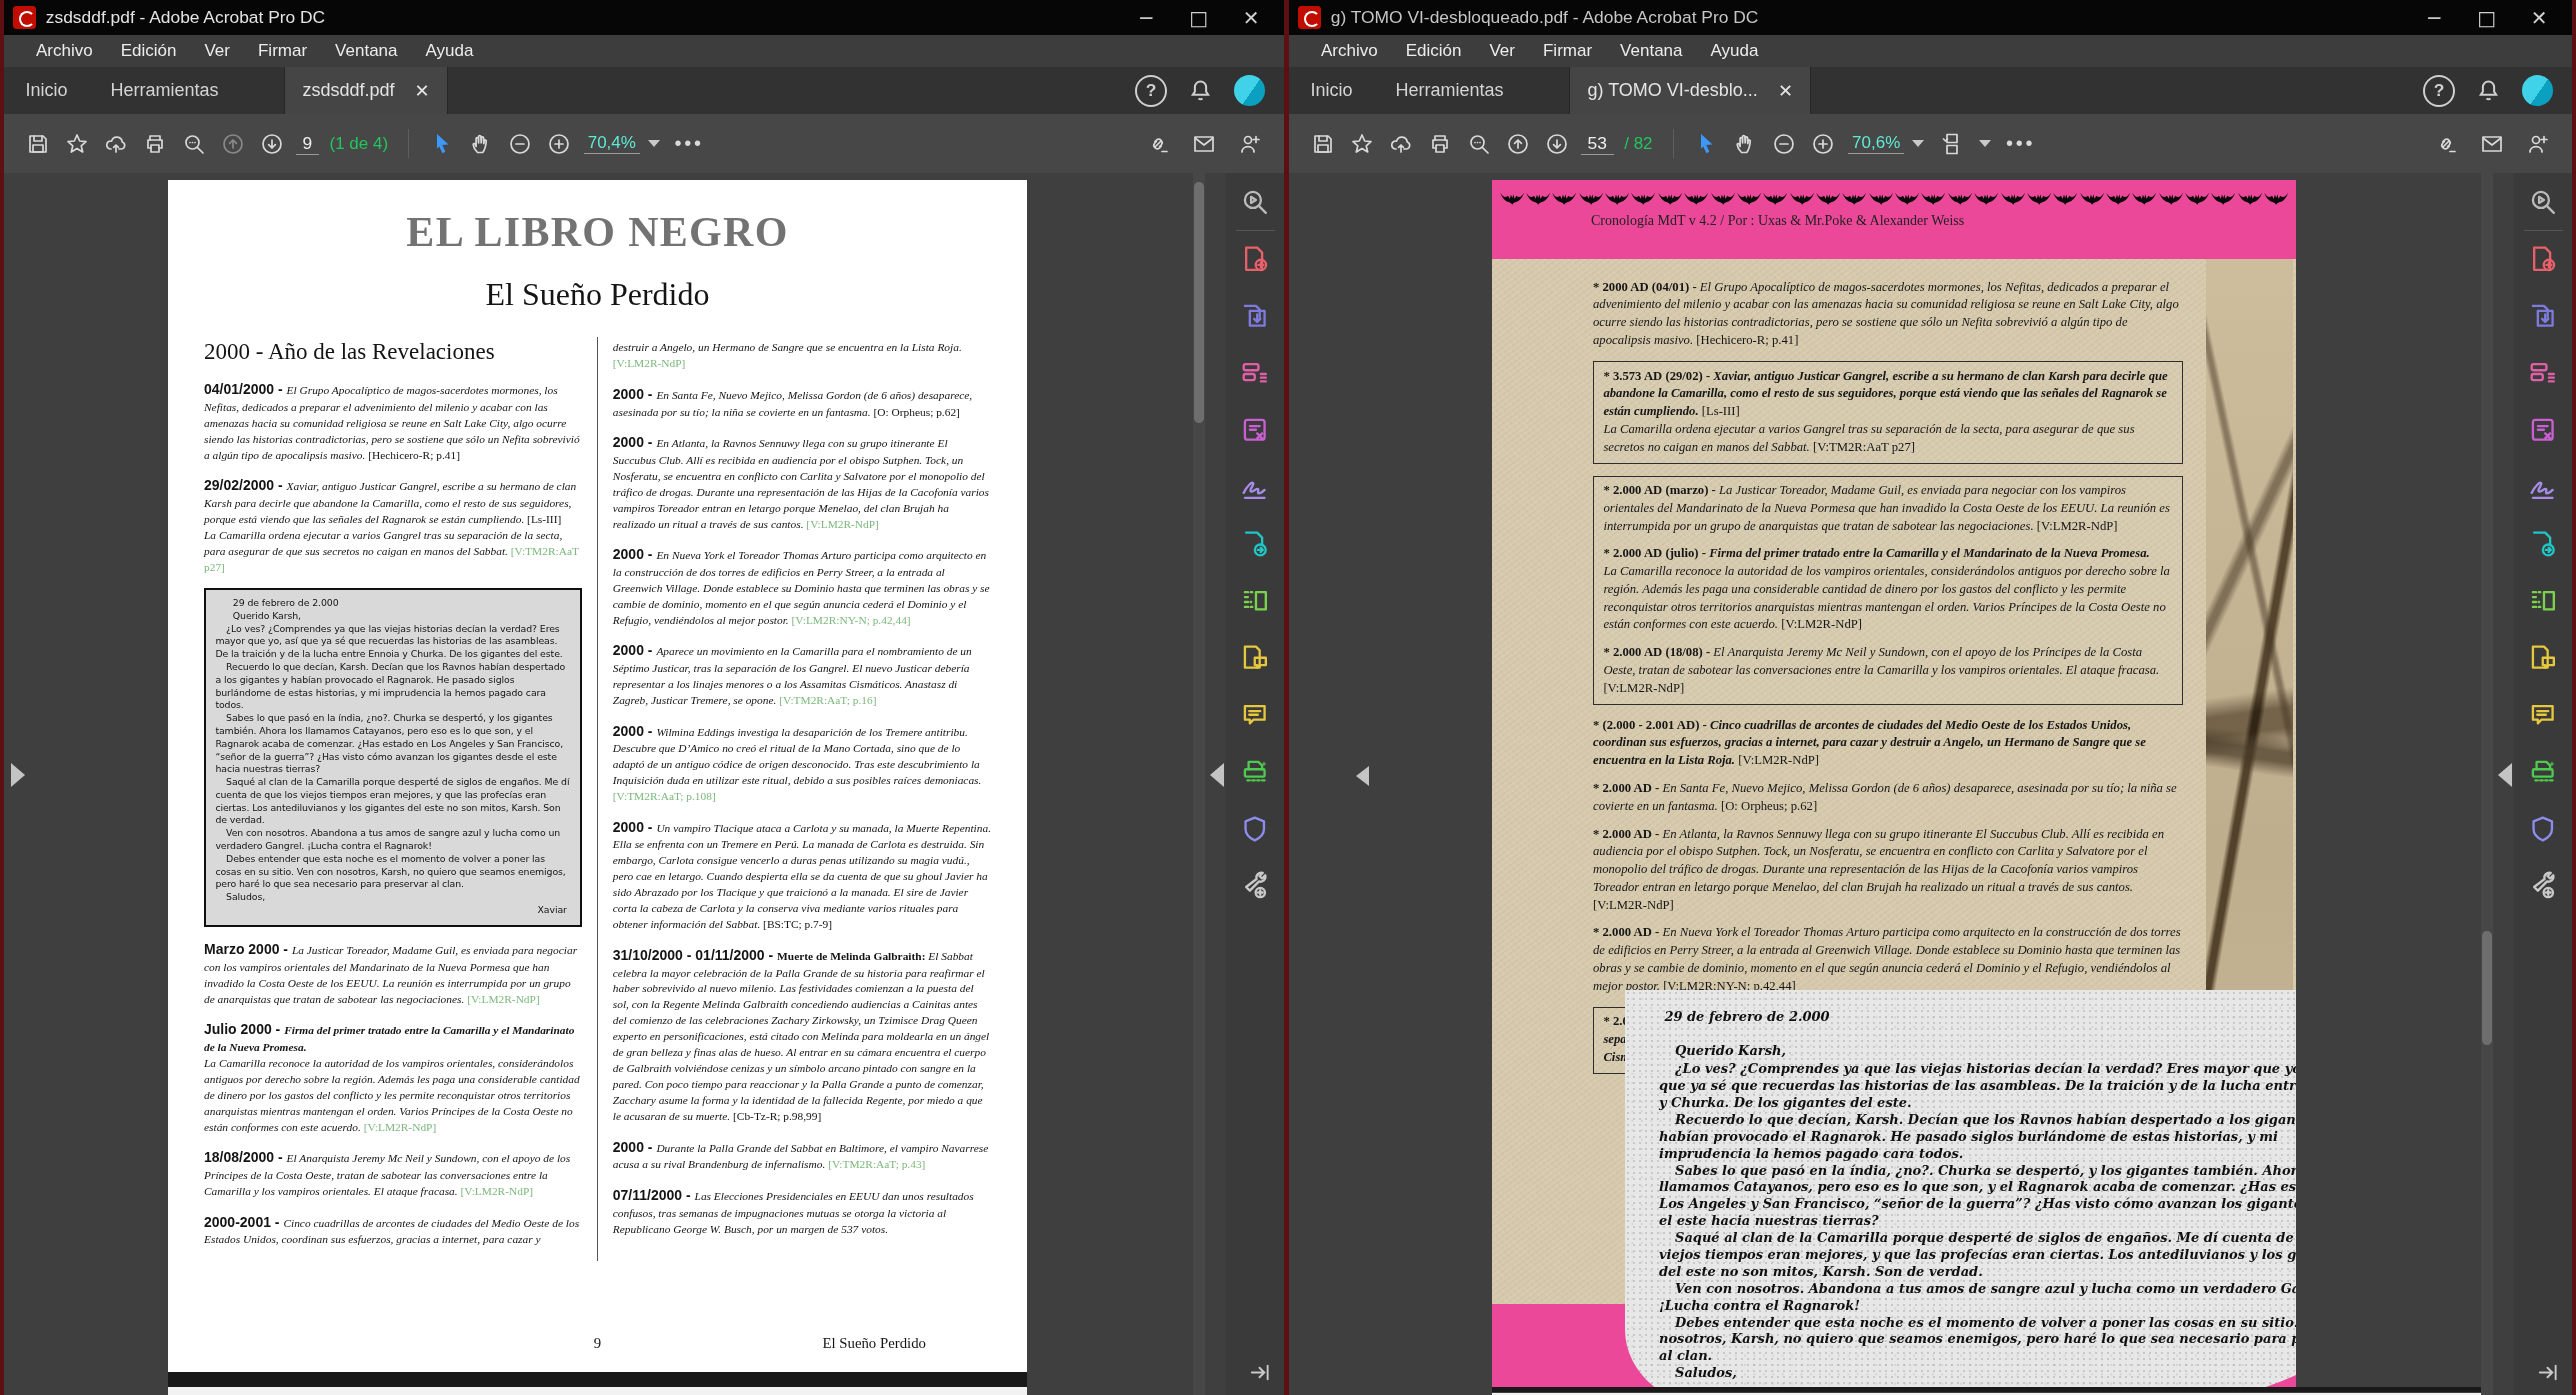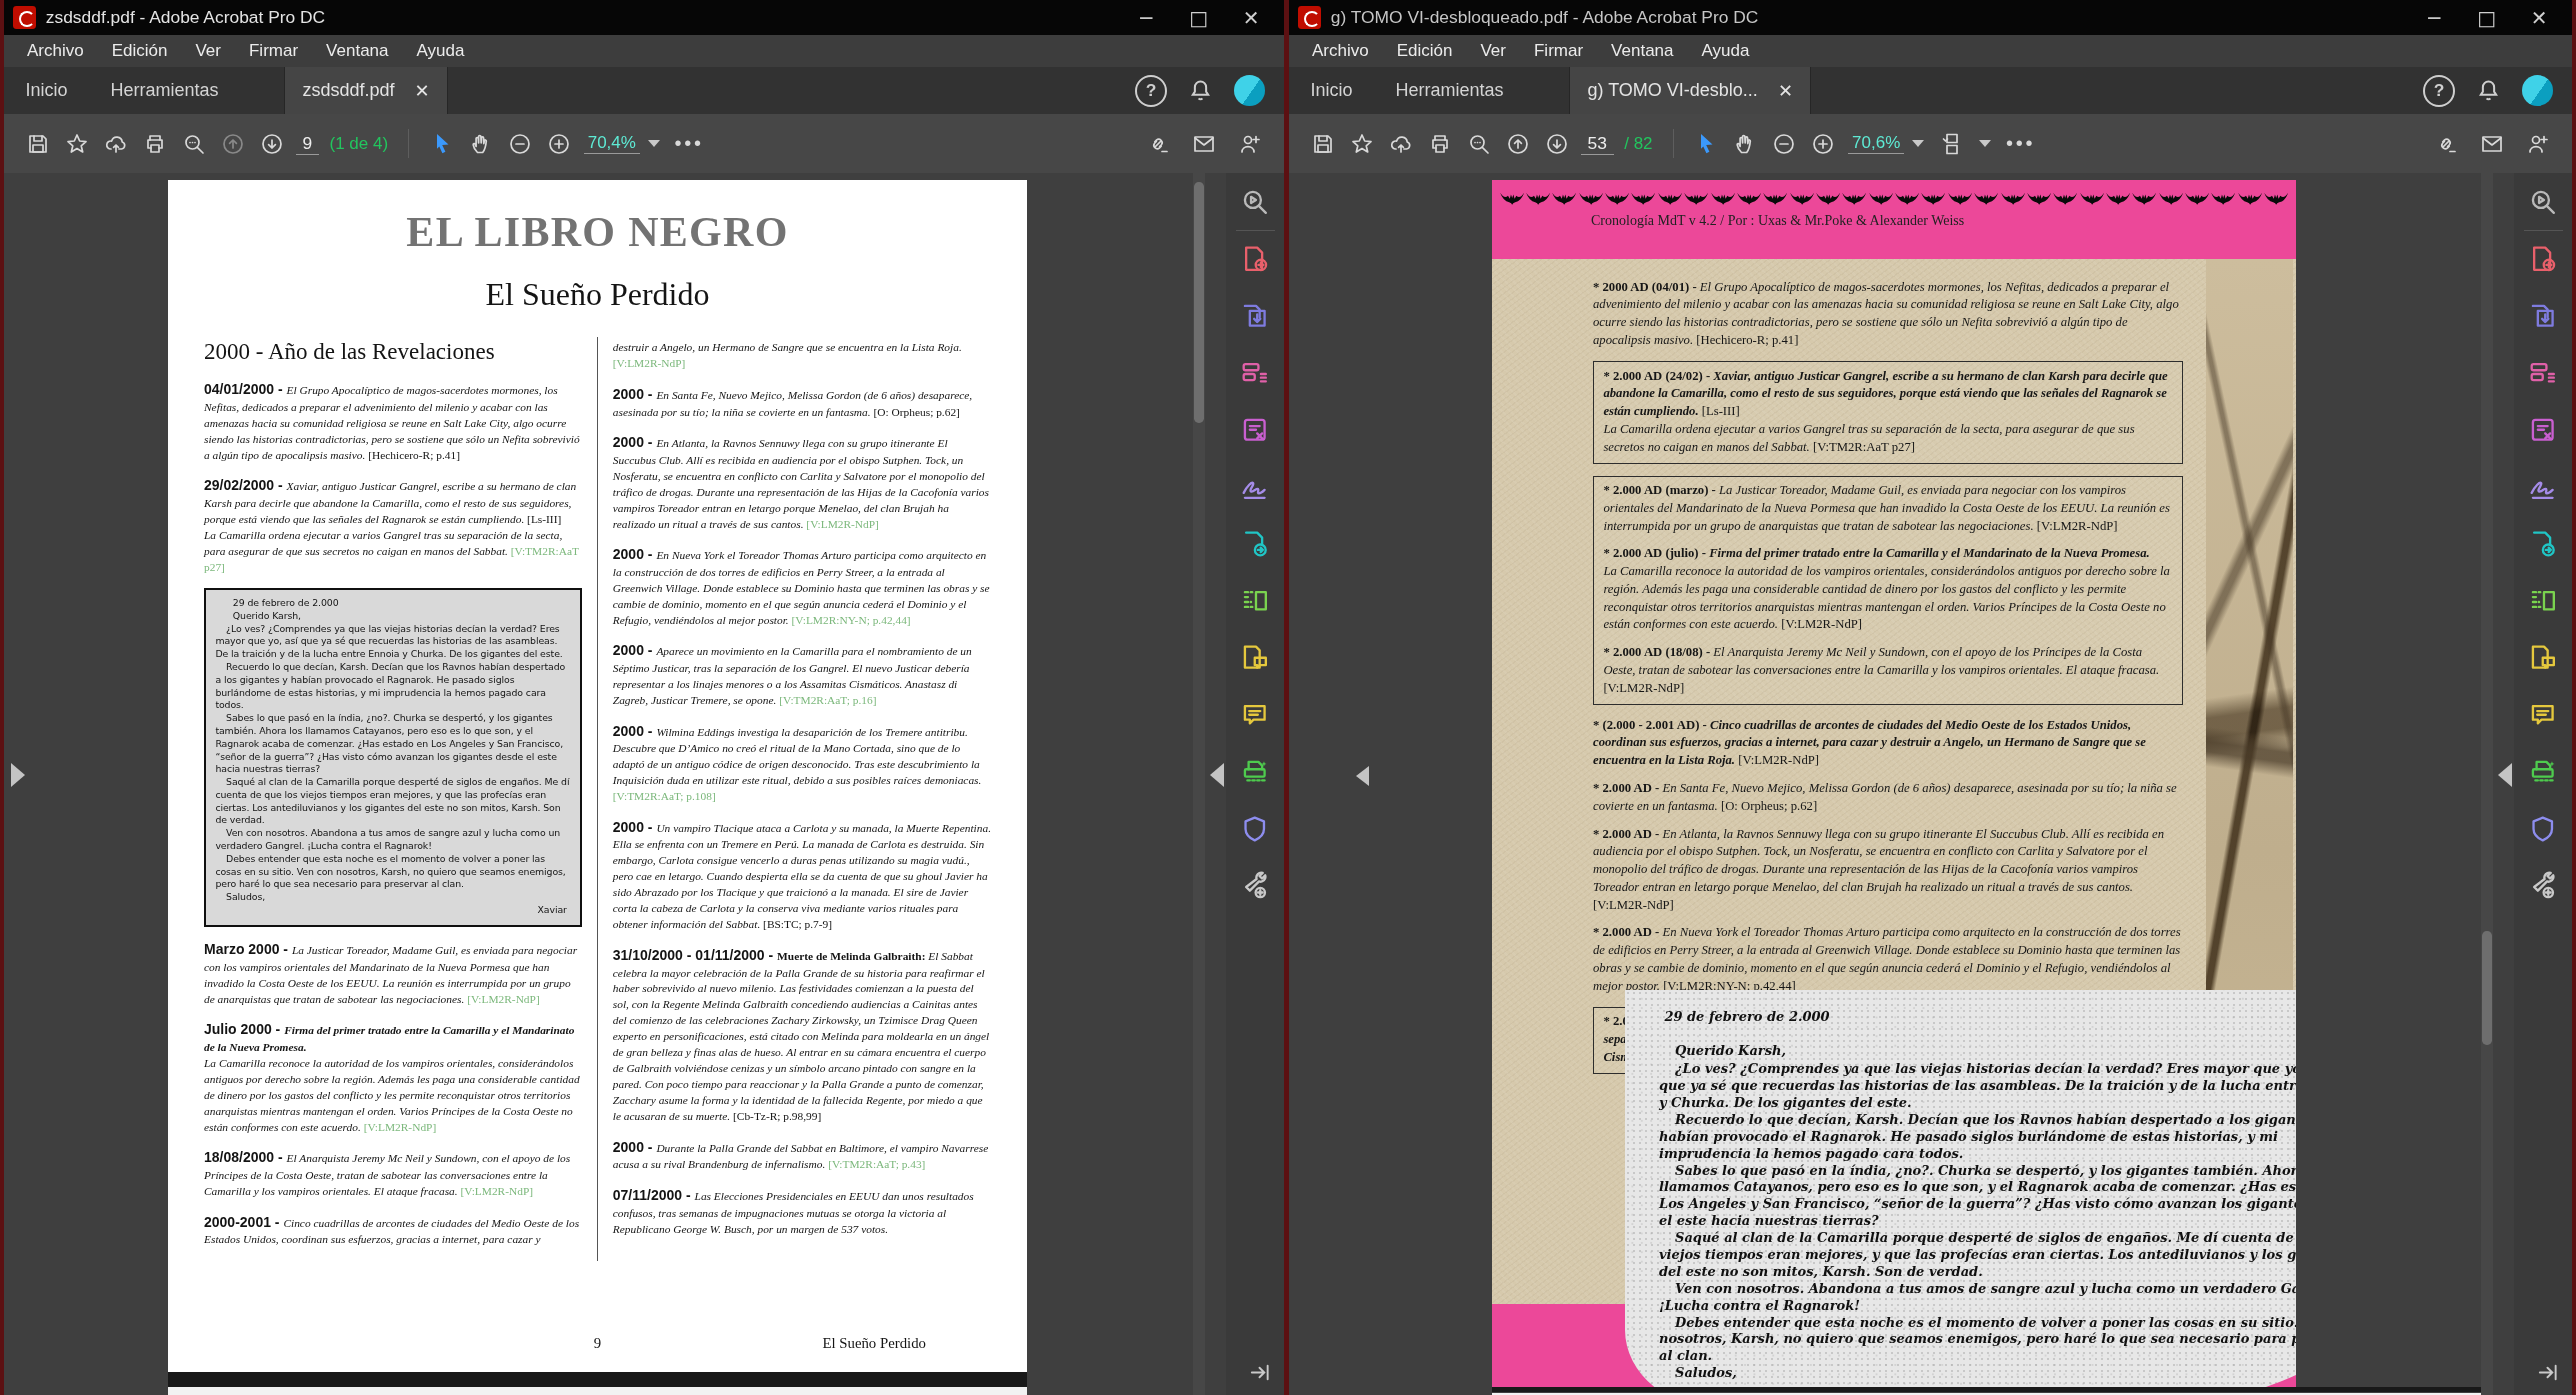--- a/index.html
+++ b/index.html
@@ -7,21 +7,21 @@
   .window{position:absolute;top:0;height:1395px;background:#3f3f3f;overflow:hidden;}
   #win-left{left:4px;width:1280px;}
   #win-right{left:1289px;width:1283px;}
   
   .titlebar{height:35px;background:#060606;color:#e4e4e4;display:flex;align-items:center;padding:0 9.4px;font-size:17.4px;}
   .pdflogo{width:23px;height:23px;background:#c00d00;border-radius:3.4px;margin-right:9.4px;position:relative;flex:none;}
   .pdflogo:after{content:"";position:absolute;left:5.4px;top:5.4px;width:12px;height:12px;border:2.7px solid #fff;border-radius:50%;border-right-color:transparent;}
   .wtitle{white-space:nowrap;overflow:hidden;}
   .winbtns{margin-left:auto;display:flex;gap:5.4px;color:#cfcfcf;}
   .winbtn{width:47px;height:29.5px;display:flex;align-items:center;justify-content:center;font-size:20px;font-family:"DejaVu Sans",sans-serif;}
-  .menubar{height:32px;background:#3d3d3d;color:#ececec;display:flex;align-items:center;padding-left:9px;font-size:17px;}
+  .menubar{height:32px;background:#3d3d3d;color:#ececec;display:flex;align-items:center;padding-left:18px;font-size:17px;}
   .menubar .mi{padding:0 14px;}
   .tabstrip{height:47px;background:#323232;color:#d4d4d4;font-size:18px;display:flex;align-items:stretch;}
   .navtab{padding:0 21.5px;display:flex;align-items:center;}
   .doctab{background:#454545;border-left:0.7px solid #262626;border-right:0.7px solid #262626;margin-left:44px;padding:0 17.4px;display:flex;align-items:center;gap:20px;color:#e4e4e4;}
   .tstripright{margin-left:auto;display:flex;align-items:center;gap:20px;padding-right:19px;}
   .helpicon{width:28px;height:28px;border:2px solid #cfcfcf;border-radius:50%;color:#cfcfcf;display:flex;align-items:center;justify-content:center;font-size:17.4px;font-weight:bold;}
   .avatar{width:31px;height:31px;border-radius:50%;background:linear-gradient(125deg,#3fd2e8 0 55%,#0b9fc0 55%);}
   .toolbar{height:59px;background:#474747;border-bottom:0.7px solid #2e2e2e;display:flex;align-items:center;padding:0 14.8px;color:#d9d9d9;}
   .tbtn{width:39px;height:39px;display:flex;align-items:center;justify-content:center;flex:none;}
   .tbtn svg{width:24px;height:24px;stroke:#d9d9d9;fill:none;stroke-width:1.7;stroke-linecap:round;stroke-linejoin:round;}
@@ -772,21 +772,21 @@
                 
               <div class="rentry">
                     <p class="rpar"><span class="rdate">* 2000 AD (04/01) - </span><span class="rtext">El Grupo Apocalíptico de magos-sacerdotes  mormones, los Nefitas, dedicados a preparar el advenimiento del milenio y acabar con las amenazas hacia su comunidad religiosa se reune en Salt Lake City, algo ocurre siendo las historias contradictorias, pero se sostiene que sólo un Nefita sobrevivió a algún tipo de apocalipsis masivo.</span><span class="rcite"> [Hechicero-R; p.41]</span></p>
                     <p class="rpar"><span class="rtext"></span><span class="rcite"></span></p>
                   </div></span>
             </div>
             <div class="group boxed">
               <span>
                 
               <div class="rentry">
-                    <p class="rpar"><span class="rdate">* 2.000 AD (24/02) - </span><span class="rtext b">Xaviar, antiguo Justicar Gangrel, escribe a su hermano de clan Karsh para decirle que abandone la Camarilla, como el resto de sus seguidores, porque está viendo que las señales del Ragnarok se están cumpliendo.</span><span class="rcite"> [Ls-III]</span></p>
+                    <p class="rpar"><span class="rdate">* 3.573 AD (29/02) - </span><span class="rtext b">Xaviar, antiguo Justicar Gangrel, escribe a su hermano de clan Karsh para decirle que abandone la Camarilla, como el resto de sus seguidores, porque está viendo que las señales del Ragnarok se están cumpliendo.</span><span class="rcite"> [Ls-III]</span></p>
                     <p class="rpar"><span class="rtext">La Camarilla ordena ejecutar a varios Gangrel tras su separación de la secta, para asegurar de que sus secretos no caigan en manos del Sabbat.</span><span class="rcite"> [V:TM2R:AaT p27]</span></p>
                   </div></span>
             </div>
             <div class="group boxed">
               <span>
                 
               <div class="rentry">
                     <p class="rpar"><span class="rdate">* 2.000 AD (marzo) - </span><span class="rtext">La Justicar Toreador, Madame Guil, es enviada para negociar con los vampiros orientales del Mandarinato de la Nueva Pormesa que han invadido la Costa Oeste de los EEUU. La reunión es interrumpida por un grupo de anarquistas que tratan de sabotear las negociaciones.</span><span class="rcite"> [V:LM2R-NdP]</span></p>
                     <p class="rpar"><span class="rtext"></span><span class="rcite"></span></p>
                   </div><div class="rentry">

